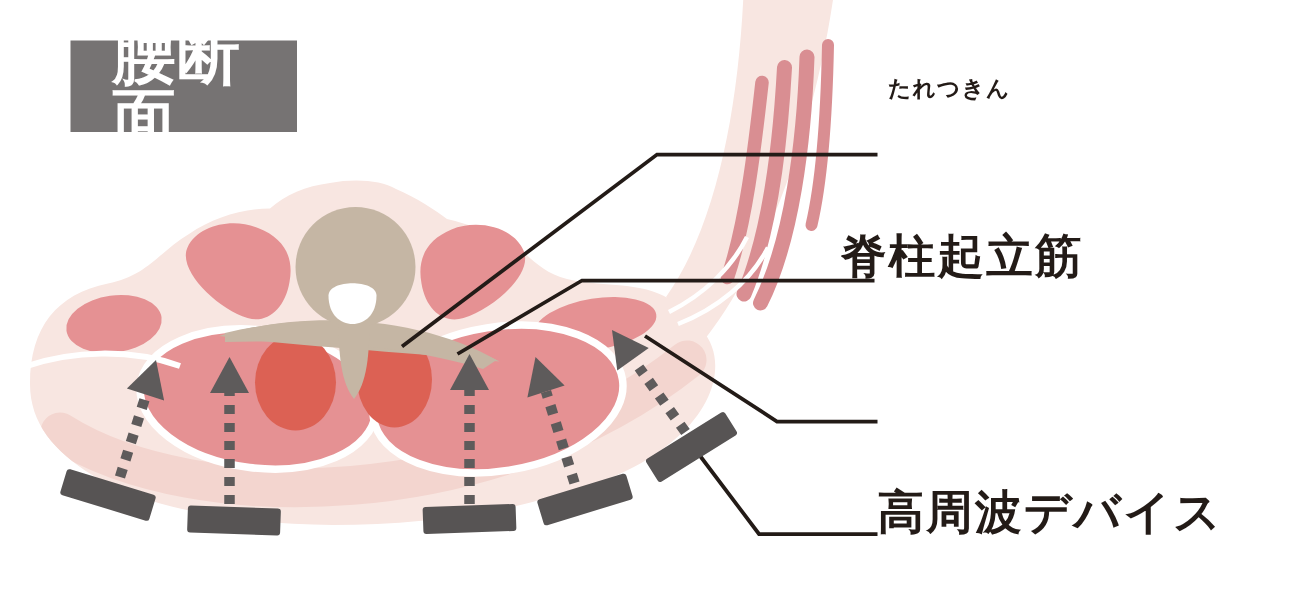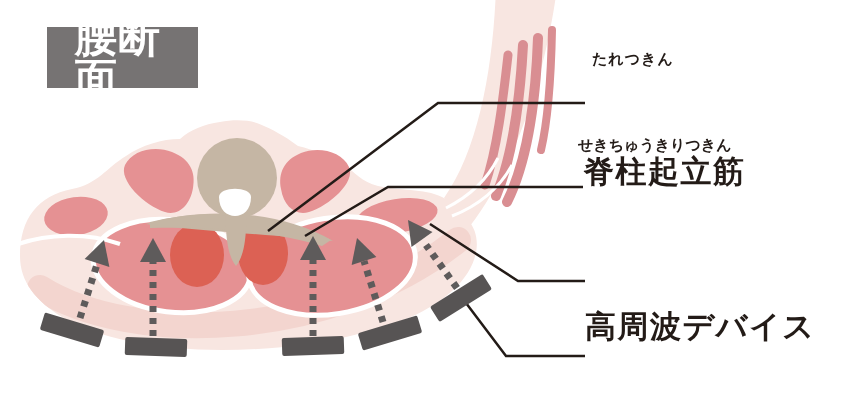--- a/index.html
+++ b/index.html
@@ -113,18 +113,17 @@
       </g>
     </g>
   </svg>
 
   <div class="title-box">
     <span>腰断面</span>
   </div>
 
   <div class="lbl furi" style="left:592px;top:52px;">たれつきん</div>
 
-  <div class="lbl furi" style="left:578px;top:138px;letter-spacing:0;">せきちゅうきりつきん</div>
-  <div class="lbl main" style="left:583px;top:156px;">脊柱起立筋</div>
+  <div class="lbl main" style="left:560px;top:156px;">脊柱起立筋</div>
 
 
-  <div class="lbl main" style="left:585px;top:311px;">高周波デバイス</div>
+  <div class="lbl main" style="left:585px;top:327px;">高周波デバイス</div>
 </div>
 
 </body></html>

